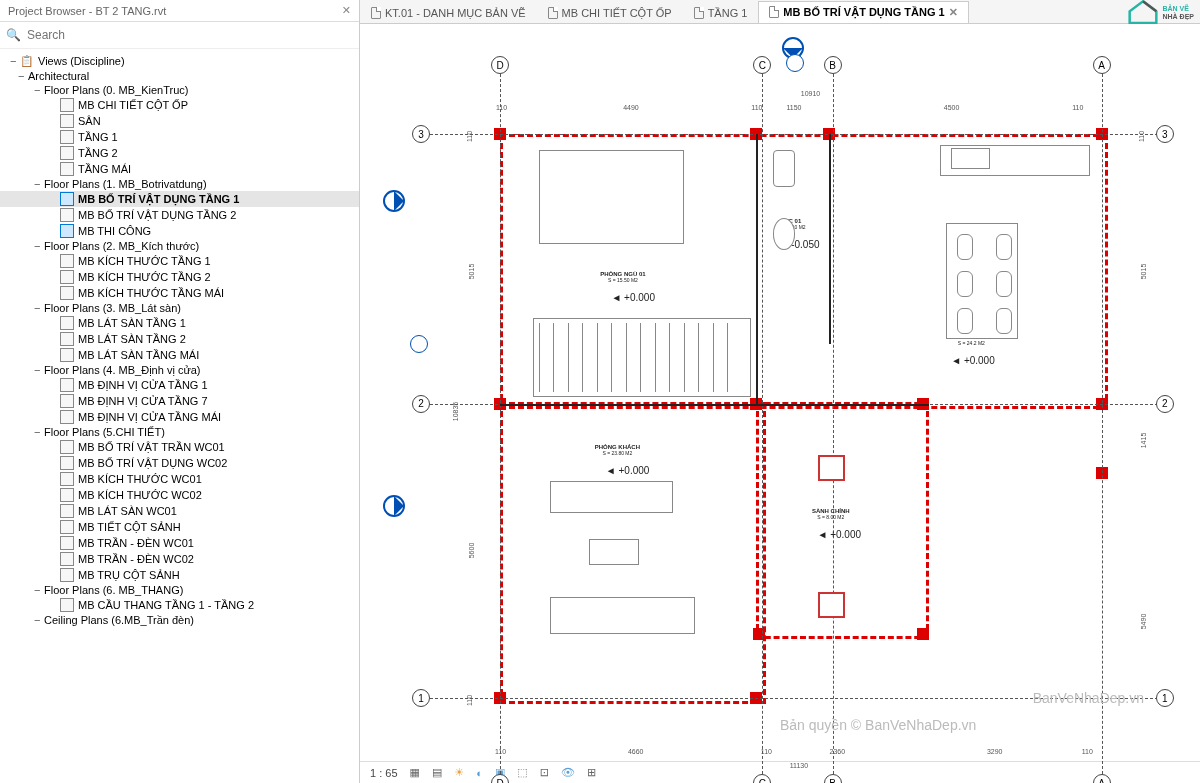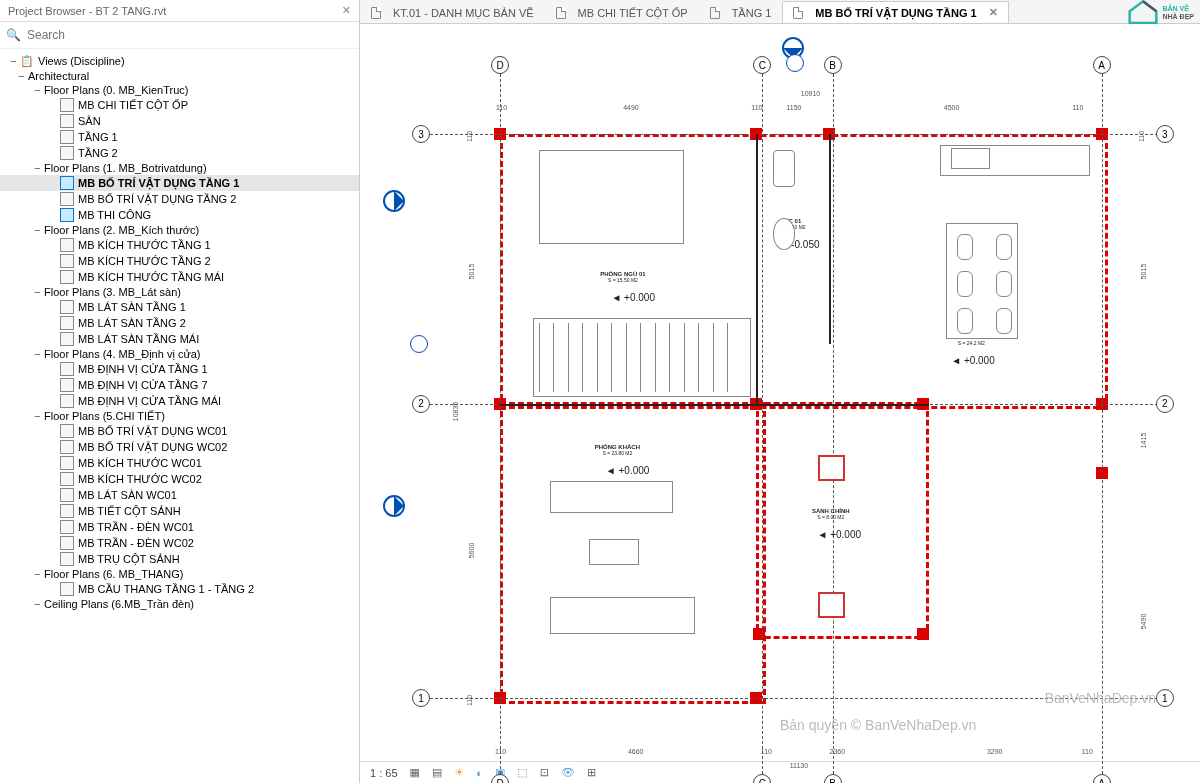--- a/index.html
+++ b/index.html
@@ -15,21 +15,21 @@
 .tree-row .tg { width: 10px; color: #555; }
 .tree-row .ico { width: 14px; height: 14px; display: inline-flex; align-items: center; justify-content: center; margin-right: 4px; }
 .tree-row .ico.box { border: 1px solid #888; background: #f7f7f7; }
 .tree-row .ico.box.blue { border-color: #0078d4; background: #cde8ff; }
 .tree-row.bold span.lbl { font-weight: 700; }
 .tree-row.sel { background: #e5e5e5; }
 .pad1 { padding-left: 18px; } .pad2 { padding-left: 34px; } .pad3 { padding-left: 50px; }
 
 .main { flex: 1; display: flex; flex-direction: column; }
 .tabstrip { height: 24px; border-bottom: 1px solid #ccc; display: flex; align-items: flex-end; font-size: 11px; background: #f5f5f5; position: relative; }
-.tab { padding: 4px 10px; border: 1px solid transparent; border-bottom: none; color: #555; display: flex; align-items: flex-end; gap: 12px; }
+.tab { padding: 4px 10px; border: 1px solid transparent; border-bottom: none; color: #555; display: flex; align-items: flex-start; gap: 4px; }
 .tab.active { background: #fff; border-color: #ccc; color: #000; font-weight: 600; }
 .tab .doc-ico { display:inline-block; width:10px; height:12px; border:1px solid #888; border-radius:1px; position:relative; }
 .tab .doc-ico::after{content:""; position:absolute; top:-1px; right:-1px; width:4px; height:4px; background:#fff; border-left:1px solid #888; border-bottom:1px solid #888;}
 .tab .tab-x { color: #888; }
 .brand { position: absolute; right: 6px; top: -2px; display:flex; align-items:center; gap:2px; }
 .brand .logo{ width:34px; height:30px; }
 .canvas { flex: 1; position: relative; background: #fff; }
 .floor { position: absolute; left: 60px; top: 20px; width: 760px; height: 720px; }
 .dim { position: absolute; font-size: 7px; color: #555; }
 .grid { position:absolute; font-size:10px; border:1px solid #444; border-radius:50%; width:18px; height:18px; display:flex; align-items:center; justify-content:center; background:#fff; }
@@ -86,20 +86,25 @@
       <div class="tree-row pad3">
         <span class="tg"></span>
         <span class="ico box"></span>
         <span class="lbl">TẦNG 1</span>
       </div>
       <div class="tree-row pad3">
         <span class="tg"></span>
         <span class="ico box"></span>
         <span class="lbl">TẦNG 2</span>
       </div>
+      <div class="tree-row pad3">
+        <span class="tg"></span>
+        <span class="ico box"></span>
+        <span class="lbl">TẦNG MÁI</span>
+      </div>
       <div class="tree-row pad2">
         <span class="tg">−</span>
         <span class="lbl">Floor Plans (1. MB_Botrivatdung)</span>
       </div>
       <div class="tree-row pad3 bold sel">
         <span class="tg"></span>
         <span class="ico box blue"></span>
         <span class="lbl">MB BỐ TRÍ VẬT DỤNG TẦNG 1</span>
       </div>
       <div class="tree-row pad3">
@@ -169,21 +174,21 @@
         <span class="ico box"></span>
         <span class="lbl">MB ĐỊNH VỊ CỬA TẦNG MÁI</span>
       </div>
       <div class="tree-row pad2">
         <span class="tg">−</span>
         <span class="lbl">Floor Plans (5.CHI TIẾT)</span>
       </div>
       <div class="tree-row pad3">
         <span class="tg"></span>
         <span class="ico box"></span>
-        <span class="lbl">MB BỐ TRÍ VẬT DỤNG WC01</span>
+        <span class="lbl">MB BỐ TRÍ VẬT TRẦN WC01</span>
       </div>
       <div class="tree-row pad3">
         <span class="tg"></span>
         <span class="ico box"></span>
         <span class="lbl">MB BỐ TRÍ VẬT DỤNG WC02</span>
       </div>
       <div class="tree-row pad3">
         <span class="tg"></span>
         <span class="ico box"></span>
         <span class="lbl">MB KÍCH THƯỚC WC01</span>
@@ -382,21 +387,21 @@
         <div class="furniture" style="left:520.0718778077269px;top:100.52145823719428px;width:150.4043126684636px;height:31.564374711582836px"></div>
         <div class="furniture" style="left:531.2129380053908px;top:103.67789570835257px;width:38.9937106918239px;height:21.042916474388555px"></div>
         <div class="furniture" style="left:352.9559748427673px;top:105.78218735579142px;width:22.282120395327944px;height:36.82510383017998px;border-radius:4px"></div>
         <div class="furniture" style="left:352.9559748427673px;top:174.17166589755422px;width:22.282120395327944px;height:31.564374711582836px;border-radius:50%"></div>
         <div style="position:absolute;left:336.24438454627136px;top:90px;width:2px;height:269.6123673281034px;background:#222"></div>
         <div style="position:absolute;left:408.66127583108715px;top:90px;width:2px;height:210.42916474388556px;background:#222"></div>
         <div style="position:absolute;left:336.24438454627136px;top:359.6123673281034px;width:172.68643306379155px;height:2px;background:#222"></div>
         <div style="position:absolute;left:80px;top:359.6123673281034px;width:261.81491464510333px;height:2px;background:#222"></div>
       </div>
     <div class="watermark" style="left:420px; bottom:28px;">Bản quyền © BanVeNhaDep.vn</div>
-    <div class="watermark" style="right:44px; bottom:55px;text-align:right;">BanVeNhaDep.vn</div>
+    <div class="watermark" style="right:56px; bottom:55px;text-align:right;">BanVeNhaDep.vn</div>
   </div>
   <div class="status">
     <span class="scale">1 : 65</span>
     <span>▦</span>
     <span>▤</span>
     <span style="color:#e8a33d">☀</span>
     <span style="color:#5aa0d8">◐</span>
     <span style="color:#5aa0d8">▣</span>
     <span>⬚</span>
     <span>⊡</span>

